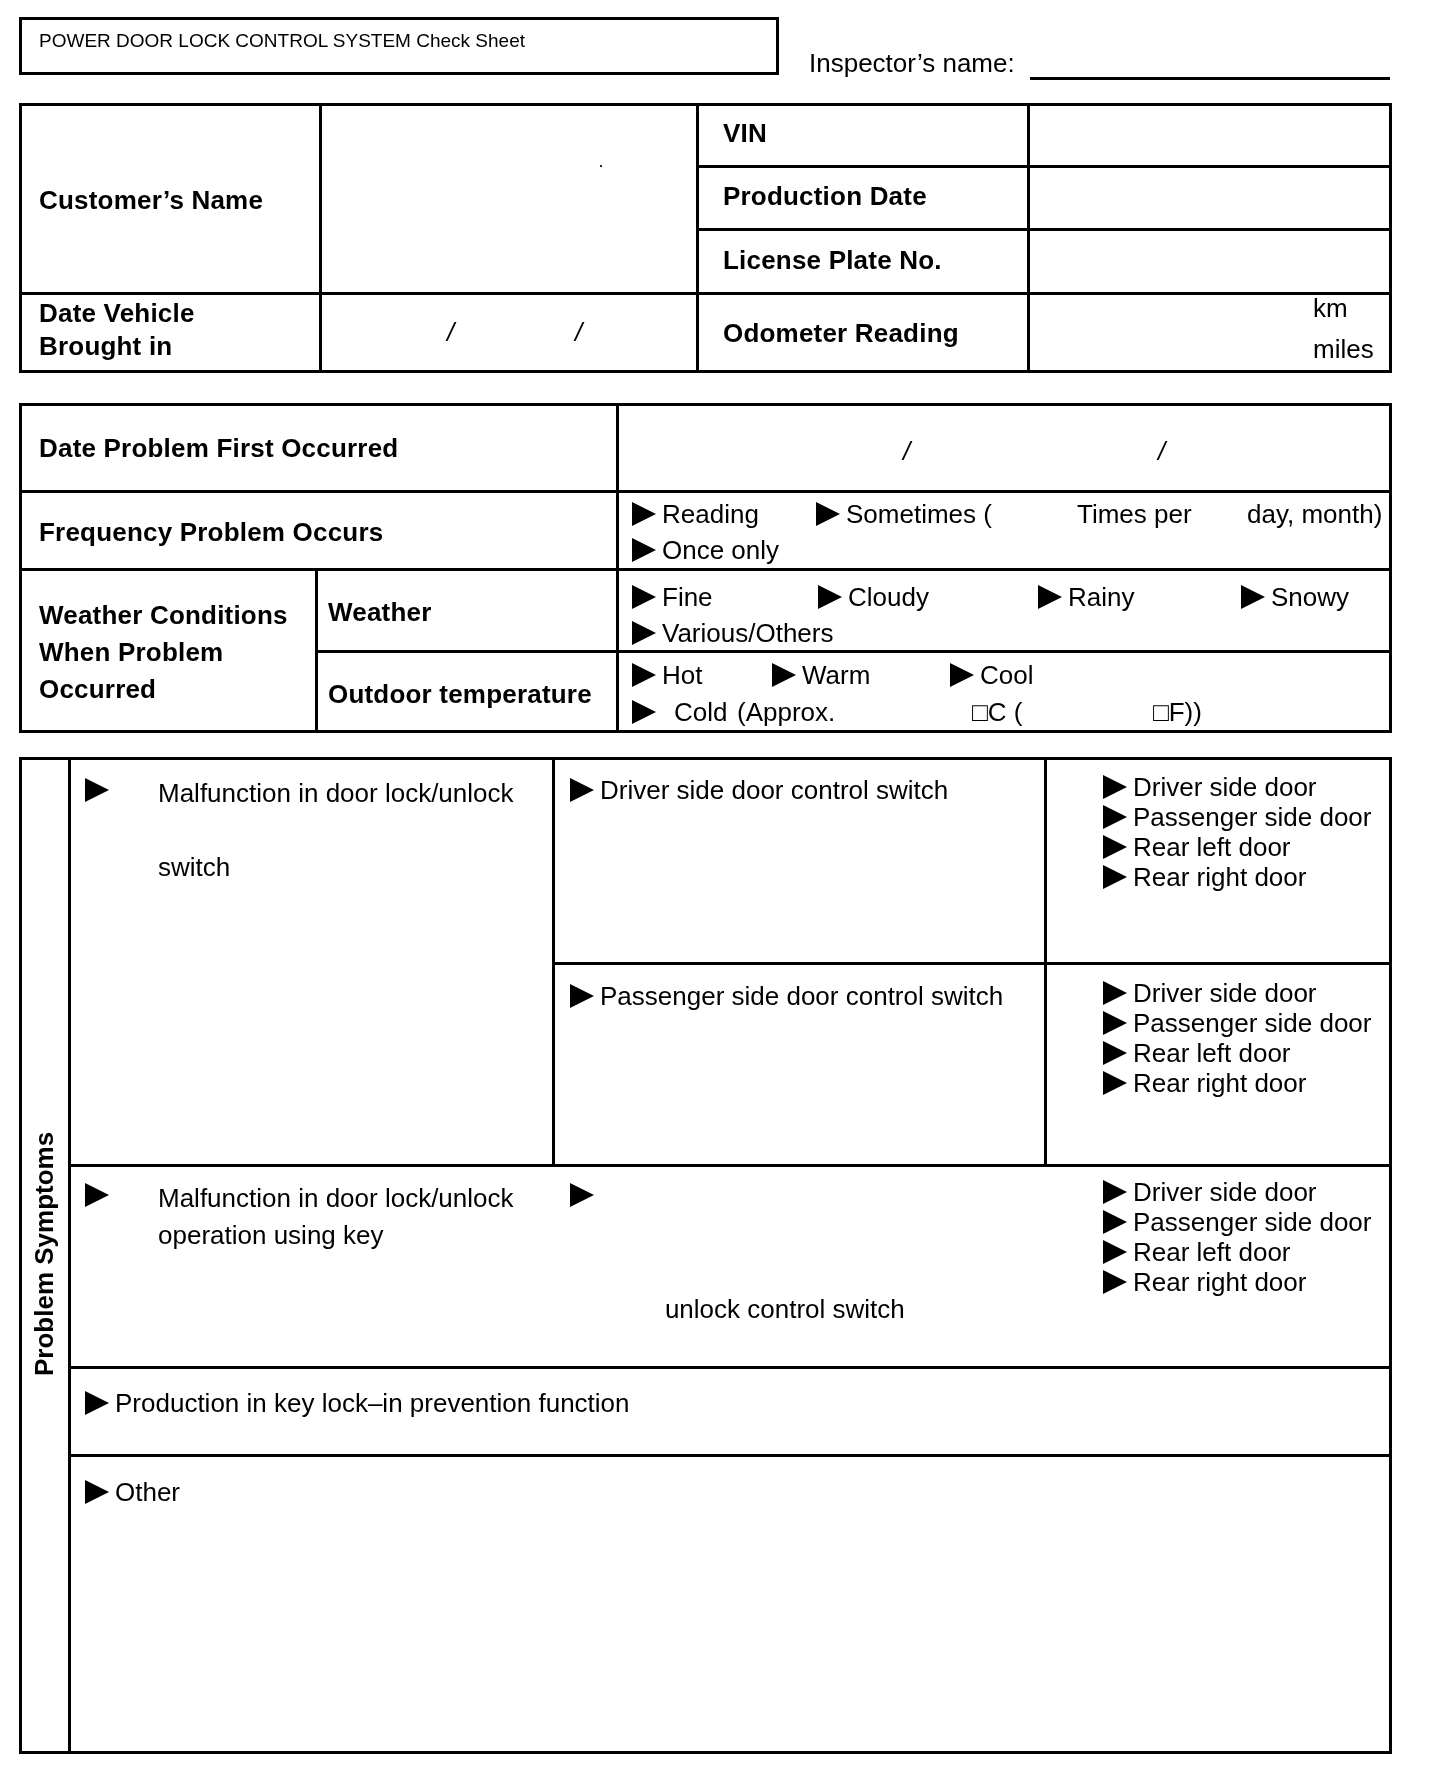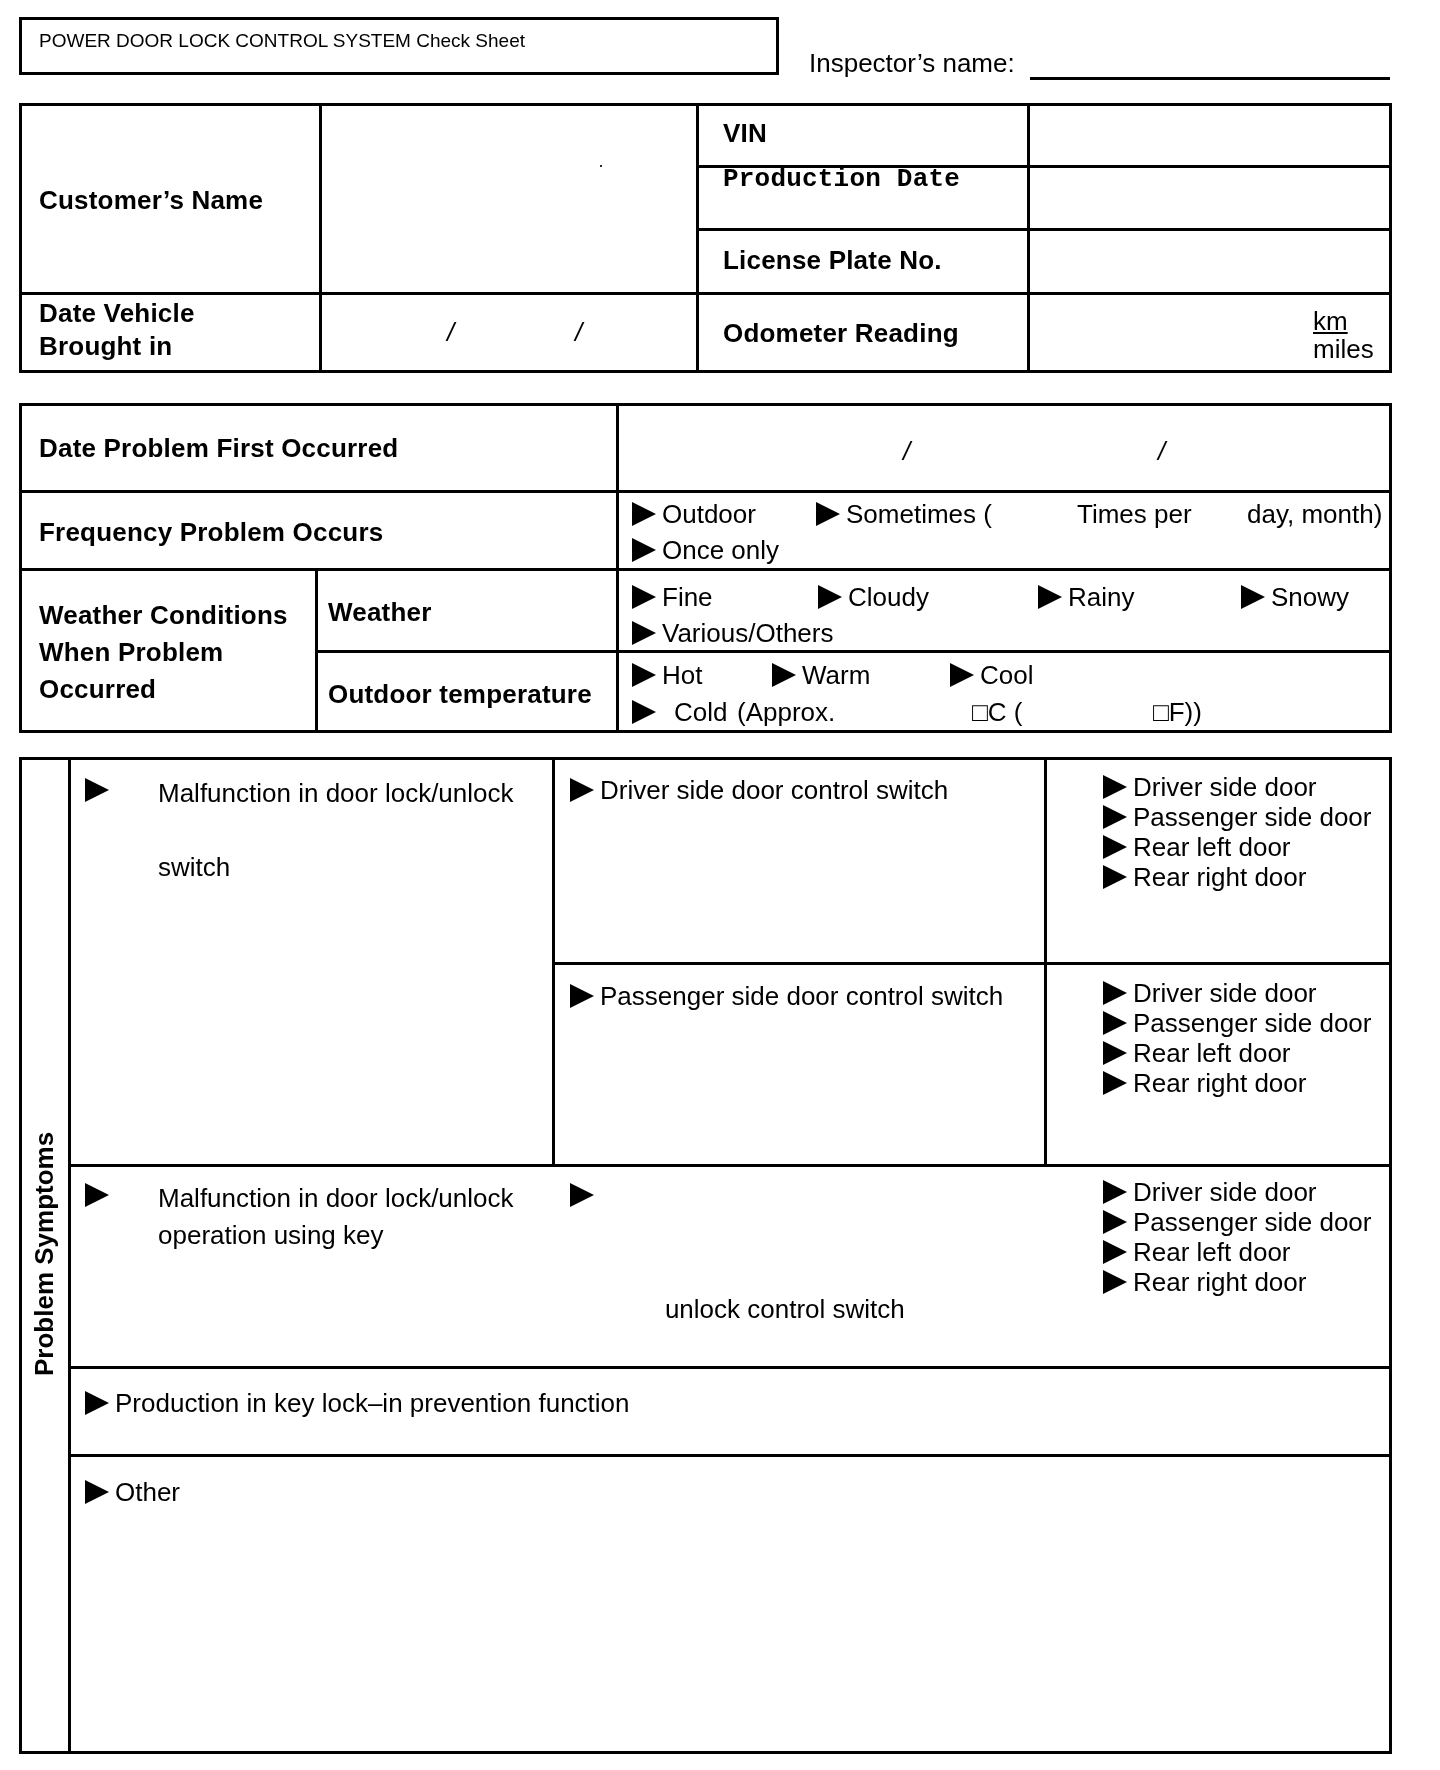--- a/index.html
+++ b/index.html
@@ -34,52 +34,52 @@
 <div class="hl" style="left:696px;top:165px;width:696px;"></div>
 <div class="hl" style="left:696px;top:228px;width:696px;"></div>
 <div class="hl" style="left:19px;top:292px;width:1373px;"></div>
 
 <div class="lbl" style="left:39px;top:185px;">Customer’s Name</div>
 <div class="field" style="left:322px;top:106px;width:374px;height:186px;"></div>
 <div class="txt" style="left:598px;top:150px;font-size:18px;">·</div>
 
 <div class="lbl" style="left:723px;top:118px;">VIN</div>
 <div class="field" style="left:1030px;top:106px;width:359px;height:59px;"></div>
-<div class="lbl" style="left:723px;top:164px;font-family:Liberation Mono, monospace;">Production Date</div>
+<div class="lbl" style="left:723px;top:181px;">Production Date</div>
 <div class="field" style="left:1030px;top:168px;width:359px;height:60px;"></div>
 <div class="lbl" style="left:723px;top:245px;">License Plate No.</div>
 <div class="field" style="left:1030px;top:231px;width:359px;height:61px;"></div>
 
 <div class="lbl" style="left:39px;top:298px;">Date Vehicle</div>
 <div class="lbl" style="left:39px;top:331px;">Brought in</div>
 <div class="field" style="left:322px;top:295px;width:374px;height:75px;"></div>
 <div class="slash" style="left:447px;top:317px;">/</div>
 <div class="slash" style="left:575px;top:317px;">/</div>
 
 <div class="lbl" style="left:723px;top:318px;">Odometer Reading</div>
 <div class="field" style="left:1030px;top:295px;width:359px;height:75px;"></div>
-<div class="txt" style="left:1313px;top:306px;text-decoration:underline;">km</div>
+<div class="txt" style="left:1313px;top:293px;">km</div>
 <div class="txt" style="left:1313px;top:334px;">miles</div>
 
 <div class="box" style="left:19px;top:403px;width:1373px;height:330px;"></div>
 <div class="vl" style="left:616px;top:403px;height:330px;"></div>
 <div class="vl" style="left:315px;top:569px;height:164px;"></div>
 <div class="hl" style="left:19px;top:490px;width:1373px;"></div>
 <div class="hl" style="left:19px;top:568px;width:1373px;"></div>
 <div class="hl" style="left:315px;top:650px;width:1077px;"></div>
 
 <div class="lbl" style="left:39px;top:433px;">Date Problem First Occurred</div>
 <div class="field" style="left:619px;top:406px;width:770px;height:84px;"></div>
 <div class="slash" style="left:903px;top:436px;">/</div>
 <div class="slash" style="left:1158px;top:436px;">/</div>
 
 <div class="lbl" style="left:39px;top:517px;">Frequency Problem Occurs</div>
 <div class="opt" style="left:632px;top:499px;">
   <span class="arrow"></span>
-  <span>Outdoor</span>
+  <span>Reading</span>
 </div>
 <div class="opt" style="left:816px;top:499px;">
   <span class="arrow"></span>
   <span>Sometimes (</span>
 </div>
 <div class="txt" style="left:1077px;top:499px;">Times per</div>
 <div class="txt" style="left:1247px;top:499px;">day, month)</div>
 <div class="opt" style="left:632px;top:535px;">
   <span class="arrow"></span>
   <span>Once only</span>

